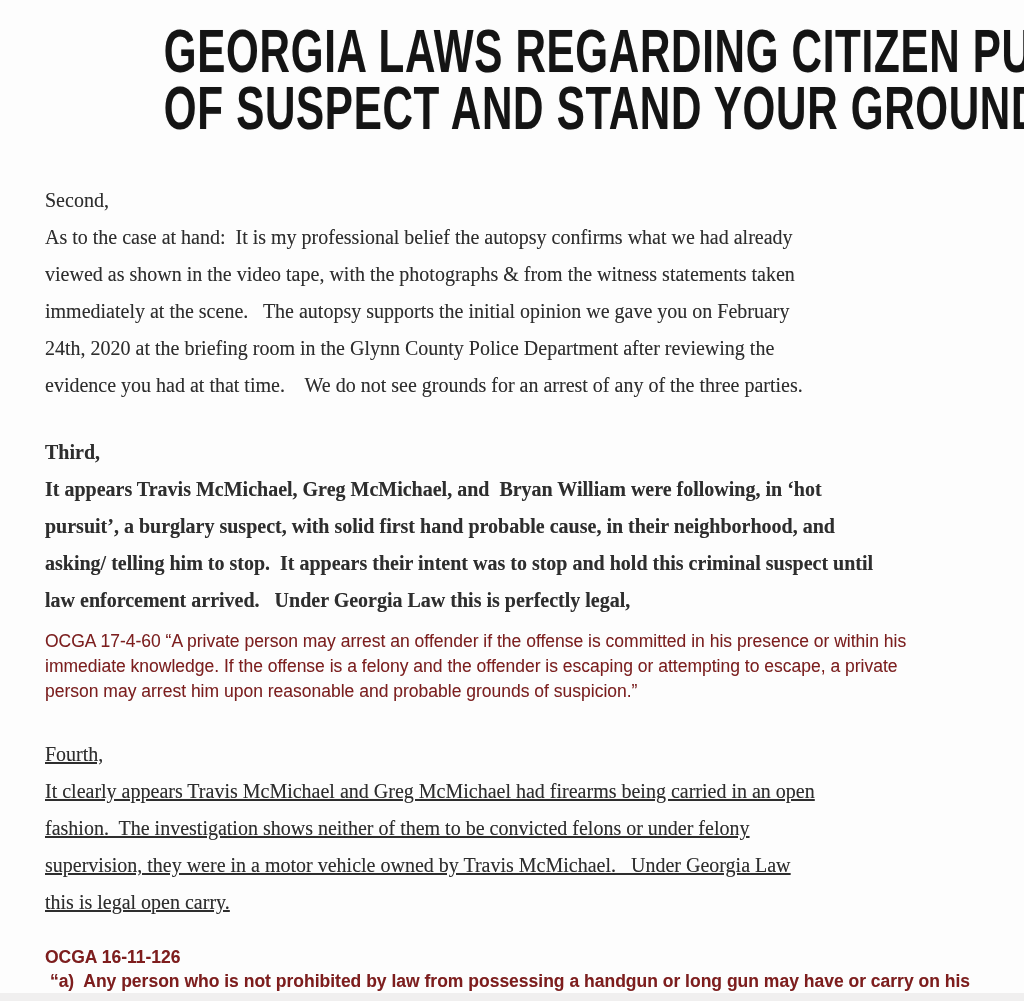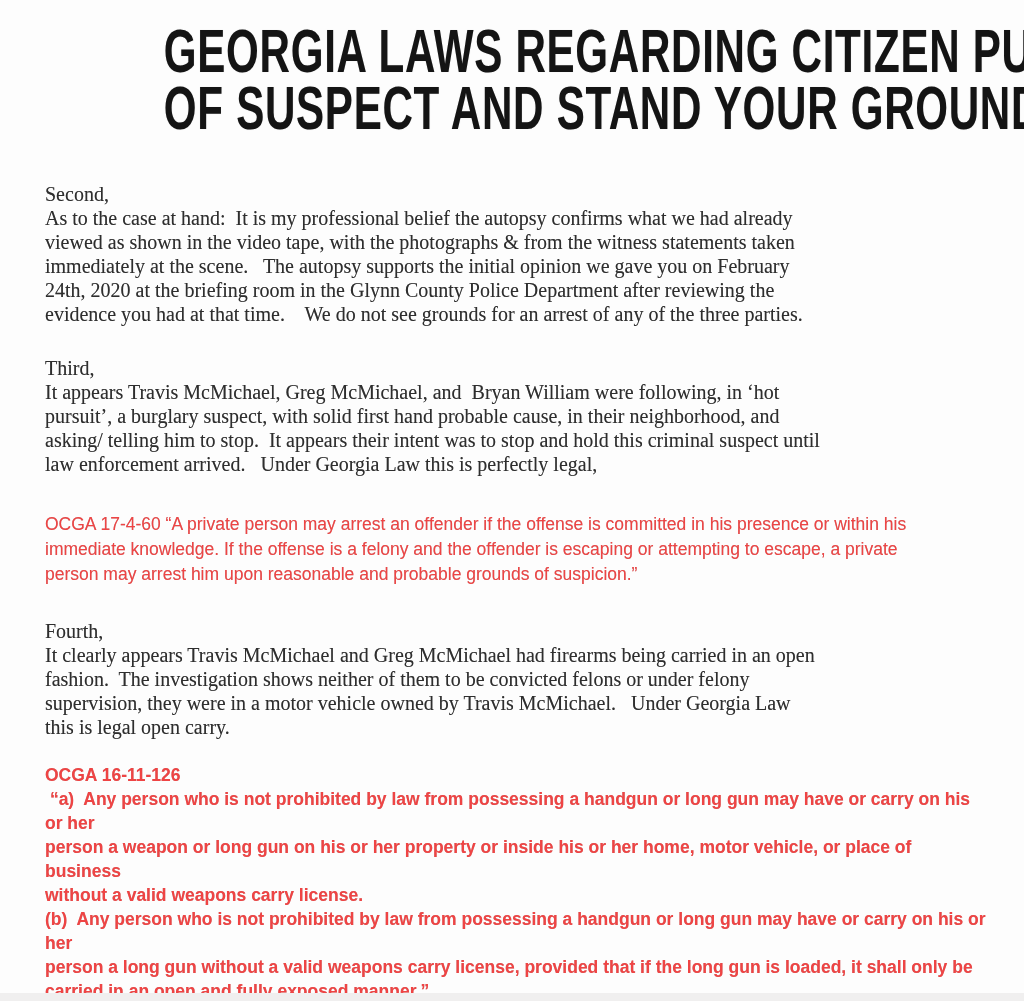--- a/index.html
+++ b/index.html
@@ -37,39 +37,39 @@
     transform-origin: 50% 50%;
     white-space: nowrap;
     text-shadow: 0 0 1px rgba(0,0,0,0.25);
   }
   .content {
     padding: 0 38px 0 45px;
   }
   .para-serif {
     font-family: "Liberation Serif", serif;
     font-size: 20px;
-    line-height: 24px;
+    line-height: 37px;
     color: #2e2e2e;
     white-space: pre-wrap;
     margin: 0;
     text-shadow: 0 0 0.5px rgba(0,0,0,0.3);
   }
   .para-sans {
     font-family: "Liberation Sans", sans-serif;
     font-size: 17.5px;
     line-height: 25px;
-    color: #ef4444;
+    color: #7f1d1d;
     white-space: pre-wrap;
     margin: 0;
     text-shadow: 0 0 0.5px rgba(0,0,0,0.25);
   }
   #para-second { margin-bottom: 30px; }
-  #para-third { margin-bottom: 36px; }
+  #para-third { margin-bottom: 10px; font-weight: bold; }
   #statute-17-4-60 { margin-bottom: 32px; }
-  #para-fourth { margin-bottom: 24px; }
+  #para-fourth { margin-bottom: 24px; text-decoration: underline; }
   #statute-16-11-126 { line-height: 24px; font-weight: bold; }
   .footer-band {
     position: absolute;
     left: 0;
     bottom: 0;
     width: 100%;
     height: 8px;
   }
 </style>
 </head>

